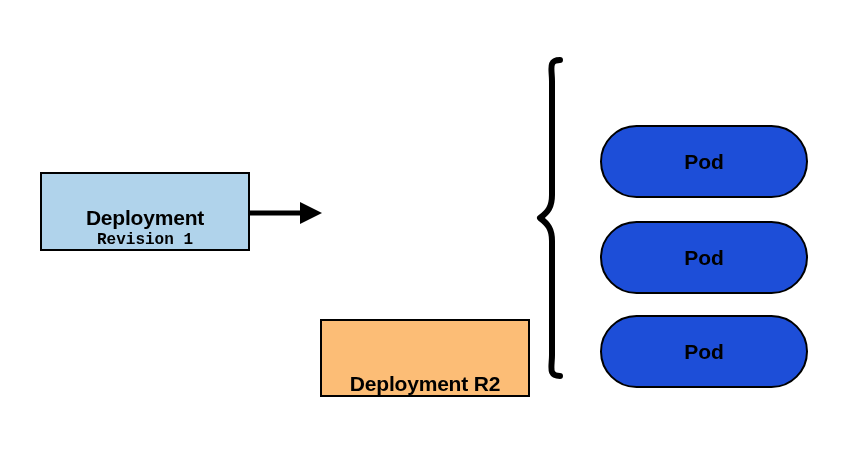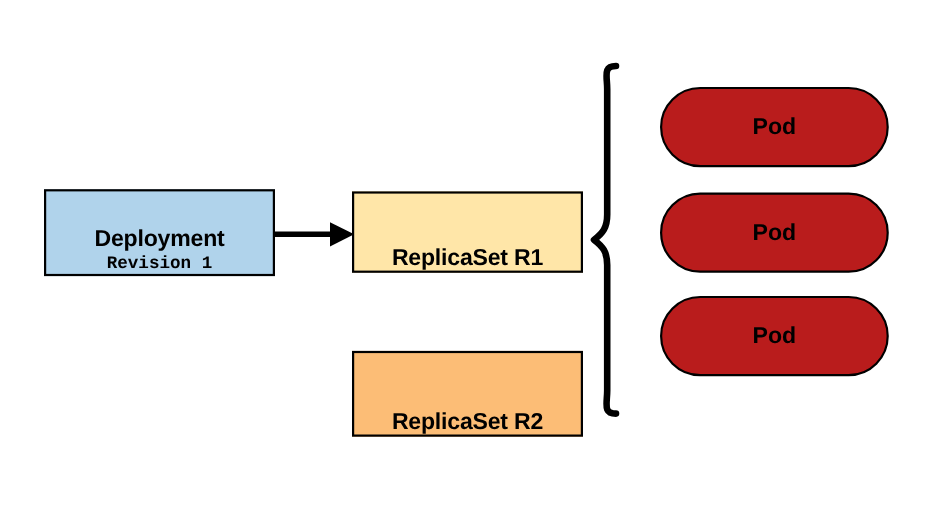--- a/index.html
+++ b/index.html
@@ -73,29 +73,30 @@
     background: #fcbd76;
   }
 
   
   .pod-node {
     position: absolute;
     box-sizing: border-box;
     left: 600px;
     width: 208px;
     height: 73px;
-    background: #b91c1c;
+    background: #1d4ed8;
     border: 2.5px solid #000000;
     border-radius: 37px;
     display: flex;
     align-items: center;
     justify-content: center;
     color: #000000;
     font-weight: bold;
     font-size: 21px;
+    margin-top: 46px;
   }
   #pod-node-0 { top: 79px; }
   #pod-node-1 { top: 175px; }
   #pod-node-2 { top: 269px; }
 
   
   #arrow-connector {
     position: absolute;
     left: 248px;
     top: 195px;
@@ -120,26 +121,23 @@
   <div class="node" id="deployment-node">
     <div class="title">Deployment</div>
     <div class="subtitle">Revision 1</div>
   </div>
 
   <svg id="arrow-connector" viewBox="0 0 76 36">
     <line x1="1" y1="18" x2="56" y2="18" stroke="#000000" stroke-width="5"></line>
     <polygon points="52,7 74,18 52,29" fill="#000000"></polygon>
   </svg>
 
-  <div class="node" id="replicaset-r1-node">
-    <div class="title">ReplicaSet R1</div>
-  </div>
 
   <div class="node" id="replicaset-r2-node">
-    <div class="title">ReplicaSet R2</div>
+    <div class="title">Deployment R2</div>
   </div>
 
   <svg id="brace-group" viewBox="0 0 30 326" preserveAspectRatio="none">
     <path d="M 26 5
              C 14 5, 18 14, 18 26
              L 18 140
              C 18 152, 14 157, 6 163
              C 14 169, 18 174, 18 186
              L 18 300
              C 18 312, 14 321, 26 321" fill="none" stroke="#000000" stroke-width="6" stroke-linecap="round" stroke-linejoin="round"></path>

